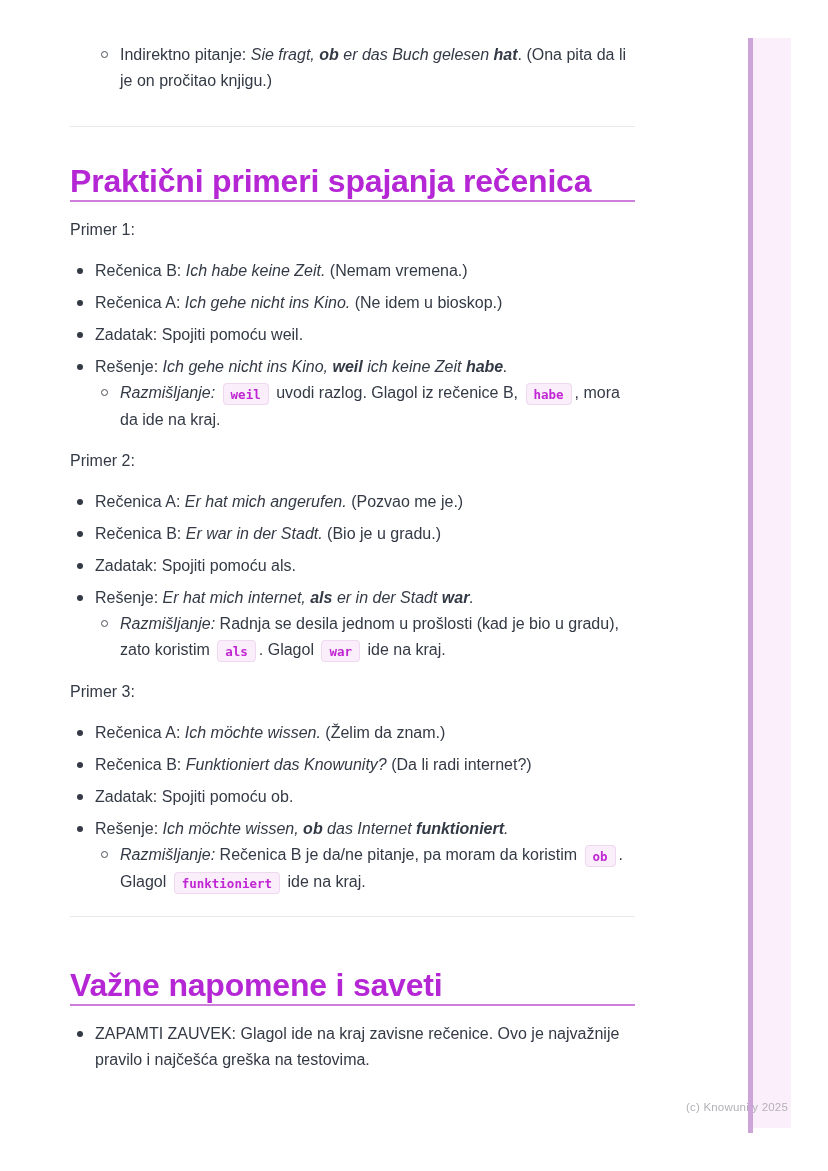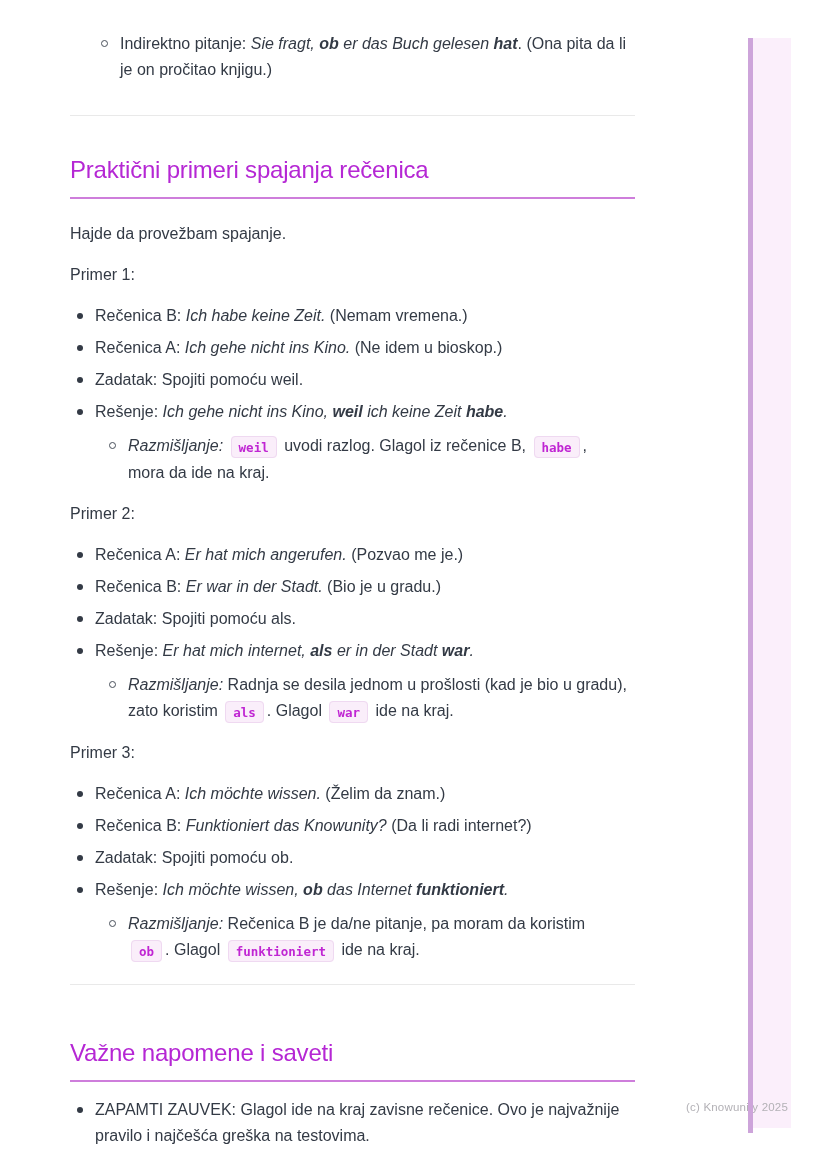--- a/index.html
+++ b/index.html
@@ -16,45 +16,45 @@
   }
   html,body{margin:0;padding:0;background:#ffffff;}
   .page{
     position:relative;width:828px;height:1171px;background:#ffffff;overflow:hidden;
     font-family:"Liberation Sans","DejaVu Sans",sans-serif;color:var(--body-text);
     font-size:16px;
   }
   .side-fill{position:absolute;left:753px;top:38px;width:38px;height:1090px;background:var(--bar-fill);z-index:1;}
   .side-line{position:absolute;left:748px;top:38px;width:5px;height:1095px;background:var(--bar-line);z-index:3;}
   .watermark{position:absolute;left:686px;top:1101px;font-size:11.5px;letter-spacing:.2px;color:var(--watermark-text);z-index:2;white-space:nowrap;}
-  .content{position:absolute;left:70px;top:1px;width:565px;padding-top:30px;z-index:2;}
+  .content{position:absolute;left:70px;top:12px;width:565px;padding-top:30px;z-index:2;}
 
   .top-sublist{list-style:none;margin:0 0 0 25px;padding:0;}
   .subitem{position:relative;padding-left:25px;line-height:26px;}
   .subitem::before{
     content:"";position:absolute;left:6px;top:9px;width:7px;height:7px;box-sizing:border-box;
     border:1.5px solid #49505b;border-radius:50%;background:transparent;
   }
   .divider{border:none;border-top:1px solid var(--divider);margin:32px 0 0 0;height:0;}
 
   .section-title{
-    font-size:24px;line-height:32px;font-weight:400;color:var(--accent);
-    margin:38px 0 0 0;padding-bottom:11px;border-bottom:2px solid var(--accent-underline);
+    font-size:32px;line-height:32px;font-weight:700;color:var(--accent);
+    margin:38px 0 0 0;padding-bottom:3px;border-bottom:2px solid var(--accent-underline);
     letter-spacing:-0.2px;
   }
   .paragraph{margin:22px 0 0 0;line-height:26px;}
   .example-label{margin:15px 0 0 0;line-height:26px;font-weight:400;}
 
   .list{list-style:none;margin:15px 0 0 0;padding:0;}
   .list > li{position:relative;padding-left:25px;line-height:26px;margin-bottom:6px;}
   .list > li::before{
     content:"";position:absolute;left:7px;top:10px;width:6px;height:6px;
     background:var(--body-text);border-radius:50%;
   }
-  .sublist{list-style:none;margin:8px;padding:0;}
+  .sublist{list-style:none;margin:0;padding:0;}
 
   .seg{white-space:pre-wrap;}
   .seg.i{font-style:italic;}
   .seg.b{font-weight:400;}
   .seg.bi{font-weight:700;font-style:italic;}
   .seg.code{
     font-family:"DejaVu Sans Mono","Liberation Mono",monospace;
     font-size:12.5px;font-weight:700;font-style:normal;color:var(--chip-text);
     background:var(--chip-bg);border:1px solid var(--chip-border);border-radius:4px;
     padding:2.5px 7px;margin:0 3px;white-space:nowrap;
@@ -74,21 +74,20 @@
     <ul class="top-sublist">
       <li class="subitem">
         <span class="rich"><span class="seg">Indirektno pitanje: </span><span class="seg i">Sie fragt, </span><span class="seg bi">ob</span><span class="seg i"> er das Buch gelesen </span><span class="seg bi">hat</span><span class="seg">. </span><span class="seg">(Ona pita da li je on pročitao knjigu.)</span></span>
       </li>
     </ul>
 
     <hr class="divider">
 
     <h1 class="section-title">Praktični primeri spajanja rečenica</h1>
 
-    <p class="paragraph">Hajde da provežbam spajanje.</p>
 
     <p class="example-label">Primer 1:</p>
     <ul class="list">
       <li>
         <span class="rich"><span class="seg">Rečenica B: </span><span class="seg i">Ich habe keine Zeit.</span><span class="seg"> (Nemam vremena.)</span></span>
       </li>
       <li>
         <span class="rich"><span class="seg">Rečenica A: </span><span class="seg i">Ich gehe nicht ins Kino.</span><span class="seg"> (Ne idem u bioskop.)</span></span>
       </li>
       <li>

